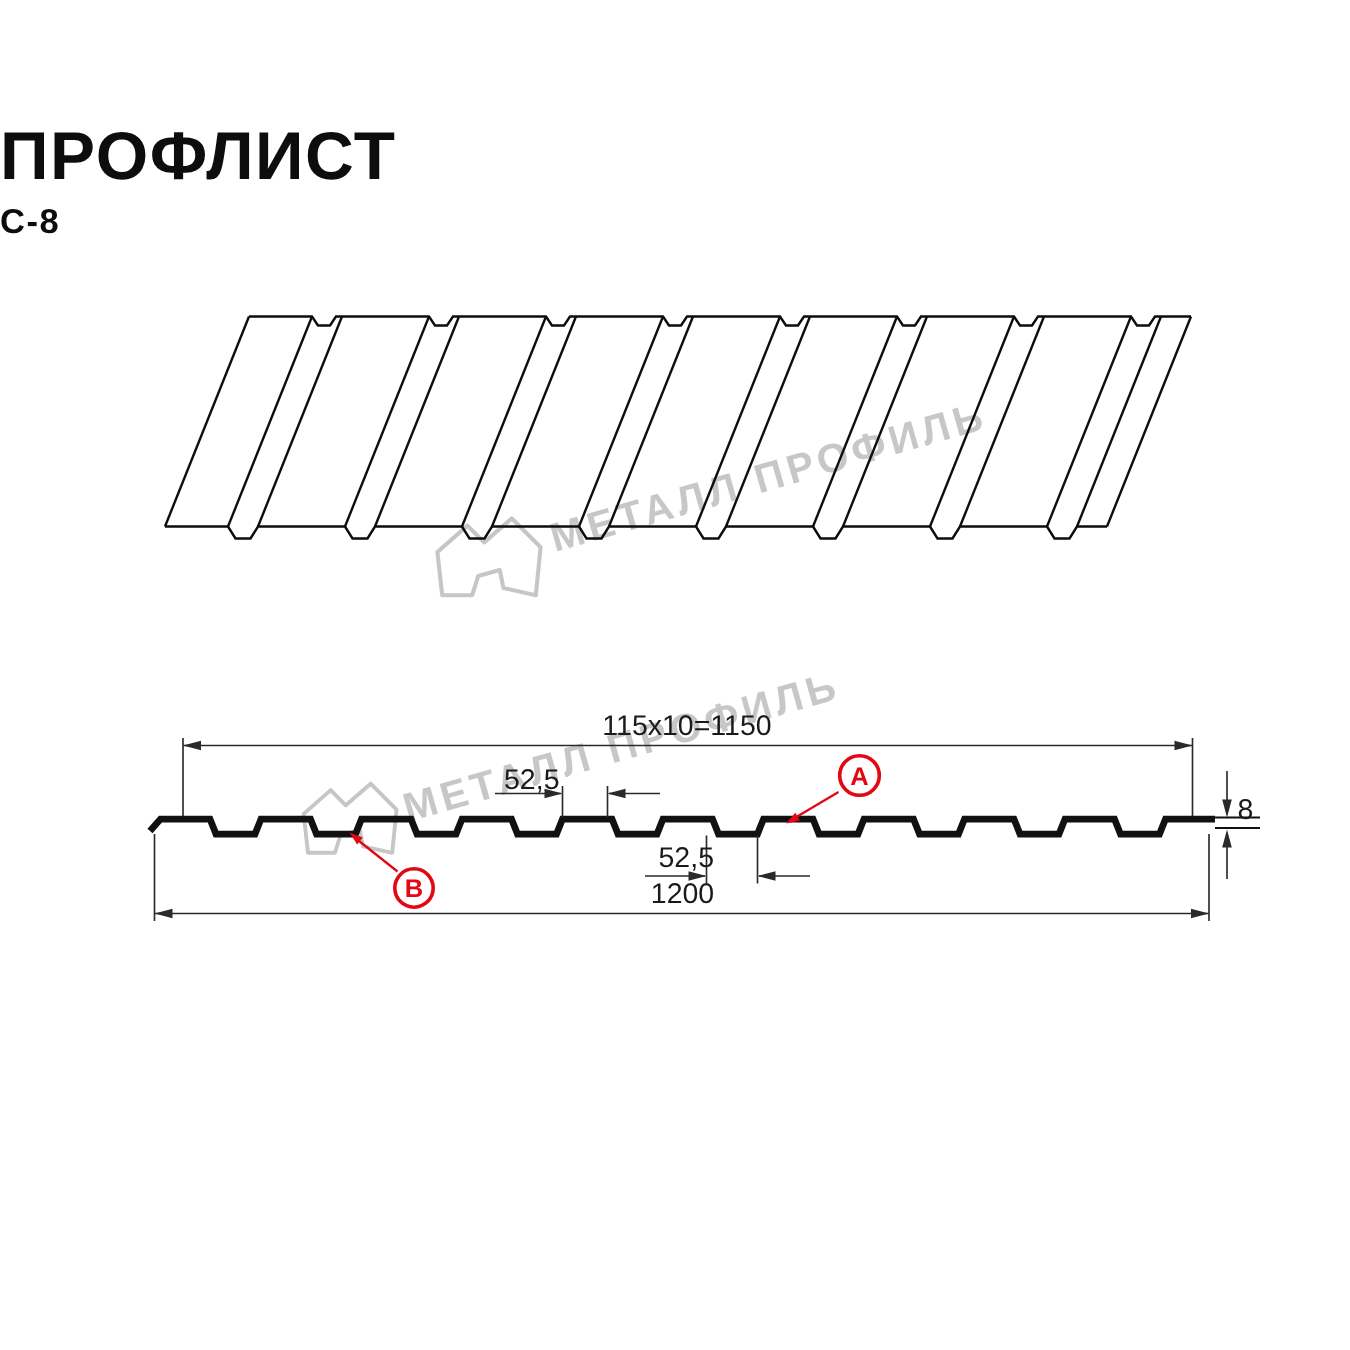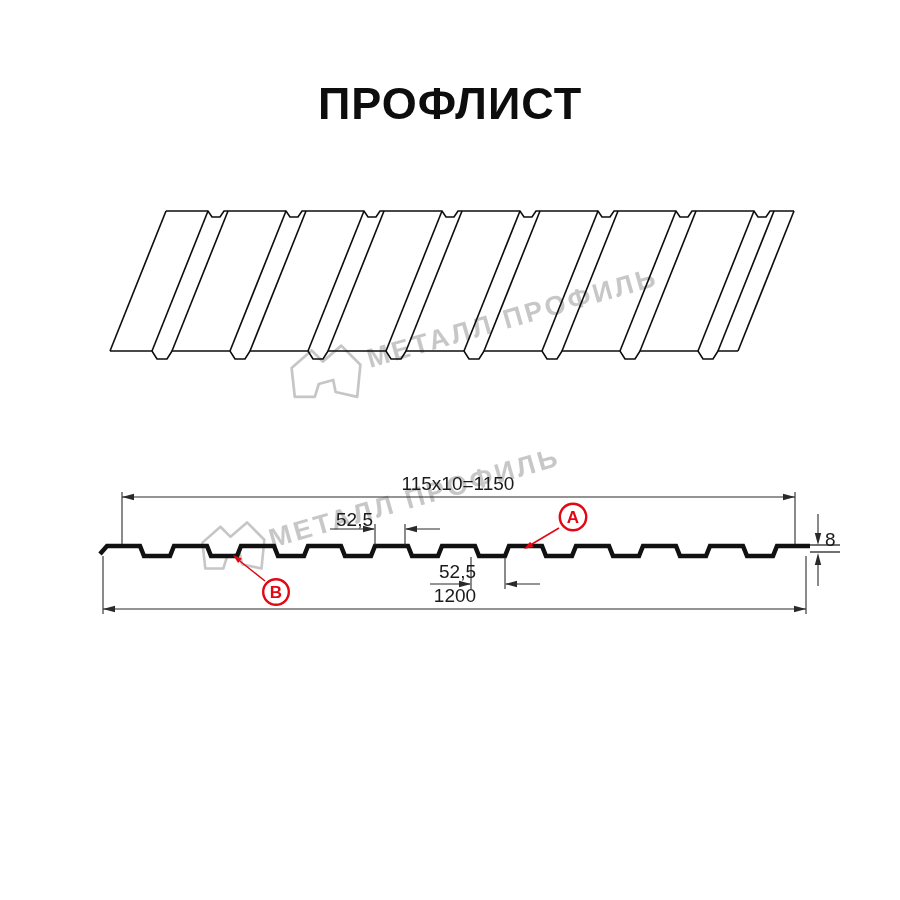--- a/index.html
+++ b/index.html
@@ -1,18 +1,18 @@
 <!DOCTYPE html>
 <html><head>
 <meta charset="utf-8">
 <style>
   html,body{margin:0;padding:0;background:#ffffff;}
   .page{position:relative;width:900px;height:900px;background:#fff;overflow:hidden;
         font-family:"Liberation Sans",sans-serif;}
-  .center-text{position:absolute;left:0;right:0;text-align:center;color:#0d0d0d;}
+  .center-text{position:absolute;left:0;right:0;text-align:left;color:#0d0d0d;}
   .title{top:78px;font-size:45px;font-weight:800;letter-spacing:1px;}
   .model{top:134px;font-size:23px;font-weight:600;letter-spacing:1px;}
   .note{top:786px;font-size:22px;font-weight:600;letter-spacing:0.5px;color:#1c1c1c;}
   svg{position:absolute;left:0;top:0;}
   .dim-line{stroke:#2a2a2a;stroke-width:1.1;fill:none;}
   .dim-arrow{fill:#2a2a2a;stroke:none;}
   .dim-text{font-family:"Liberation Sans",sans-serif;font-size:19px;fill:#1a1a1a;}
   .red-stroke{stroke:#e30613;fill:none;}
   .red-text{font-family:"Liberation Sans",sans-serif;font-size:17px;font-weight:bold;fill:#e30613;}
   .wm-text{font-family:"Liberation Sans",sans-serif;font-size:27px;font-weight:bold;
@@ -21,20 +21,21 @@
   .sheet3d{stroke:#0d0d0d;stroke-width:1.6;fill:none;}
   .profile{stroke:#111;stroke-width:4.5;fill:none;stroke-linejoin:miter;}
   .thin{stroke:#111;stroke-width:1.2;fill:none;}
 </style>
 </head>
 <body>
 
 <div class="page">
 
   <div class="center-text title">ПРОФЛИСТ</div>
+  <div class="center-text model">С-8</div>
 
   <svg width="900" height="900" viewBox="0 0 900 900">
 
     <g>
       <g class="wm-logo" transform="translate(290,344) scale(0.8)" stroke-width="3.4" stroke-linejoin="round">
         <polygon points="6,66 2,30 27,8 41,22 64,2 88,26 84,66 57,60 54,45 36,50 31,66"></polygon>
       </g>
       <text class="wm-text" x="370" y="368" transform="rotate(-16 370 368)">МЕТАЛЛ ПРОФИЛЬ</text>
     </g>
     <g>

